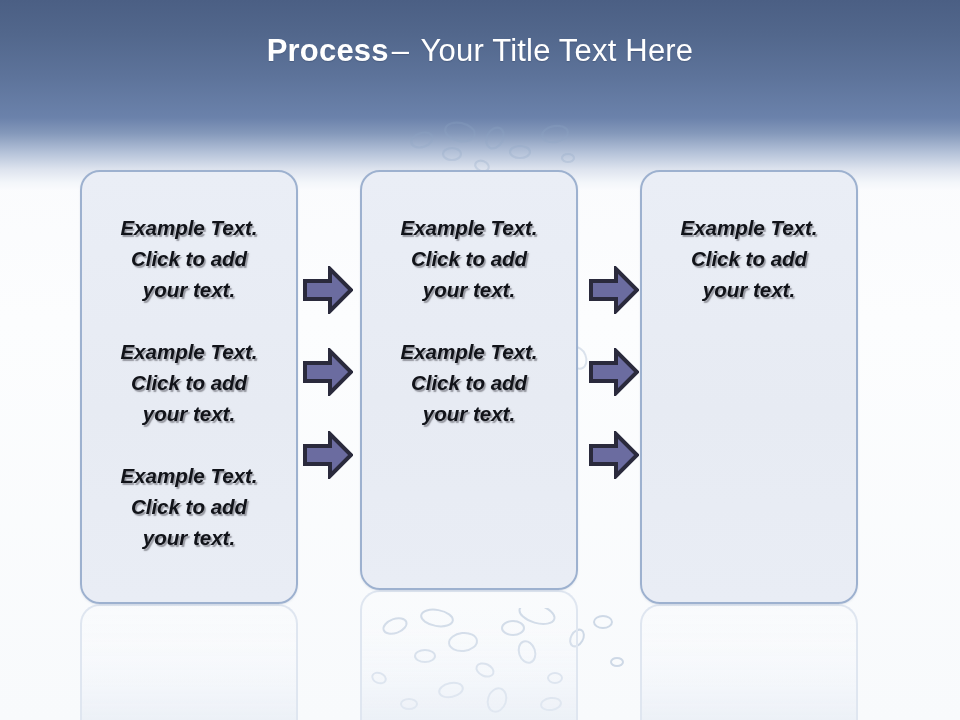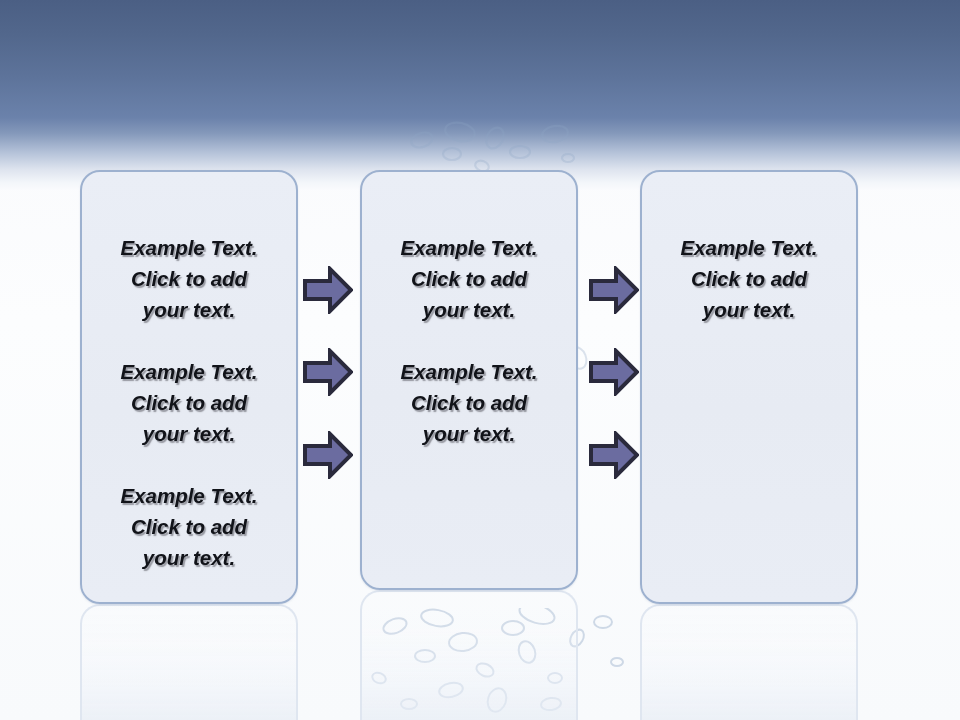--- a/index.html
+++ b/index.html
@@ -75,21 +75,21 @@
     box-sizing: border-box;
     border: 2px solid #9db1cf;
     border-radius: 20px;
     background: linear-gradient(to bottom, #eaeef6 0%, #e7ebf3 55%, #e9edf5 100%);
     box-shadow: 0 1px 2px rgba(120,140,170,.18);
     overflow: hidden;
   }
   .box-inner {
     position: absolute;
     left: 0; right: 0; top: 0;
-    padding: 60px 12px 0 12px;
+    padding: 40px 12px 0 12px;
     text-align: center;
   }
   .txt-block {
     font-style: italic;
     font-weight: bold;
     font-size: 20.5px;
     line-height: 31px;
     color: #111319;
     text-shadow: 1.6px 1.6px 1.2px rgba(80,80,90,.55);
     white-space: pre-line;
@@ -171,20 +171,25 @@
         <ellipse cx="262" cy="54" rx="6" ry="4"></ellipse>
         <ellipse cx="96" cy="82" rx="12" ry="7" transform="rotate(-12 96 82)"></ellipse>
         <ellipse cx="142" cy="92" rx="9" ry="12" transform="rotate(18 142 92)"></ellipse>
         <ellipse cx="54" cy="96" rx="8" ry="5"></ellipse>
         <ellipse cx="196" cy="96" rx="10" ry="6" transform="rotate(-8 196 96)"></ellipse>
         <ellipse cx="24" cy="70" rx="7" ry="5" transform="rotate(22 24 70)"></ellipse>
       </g>
     </svg>
   </div>
 
+  <div class="title-band">
+    <div class="title">
+      <span class="t-bold">Process</span><span class="t-dash">–</span> <span class="t-rest">Your Title Text Here</span>
+    </div>
+  </div>
 
   <div class="reflection" style="left:80px; top:604px; width:218px; height:116px;"></div>
   <div class="reflection" style="left:360px; top:590px; width:218px; height:130px;"></div>
   <div class="reflection" style="left:640px; top:604px; width:218px; height:116px;"></div>
 
   <div class="box" style="left:80px; top:170px; width:218px; height:434px;">
     <div class="box-inner">
       <div class="txt-block">Example Text.
 Click  to add
 your text.</div>

